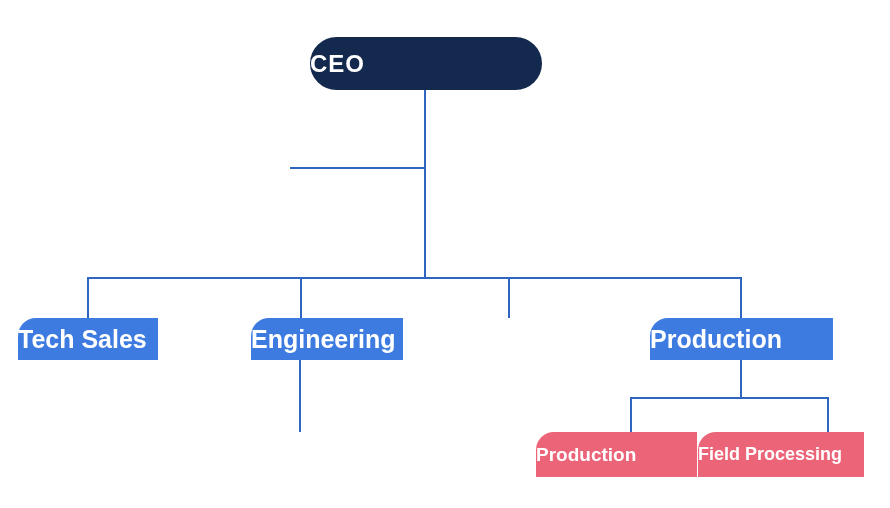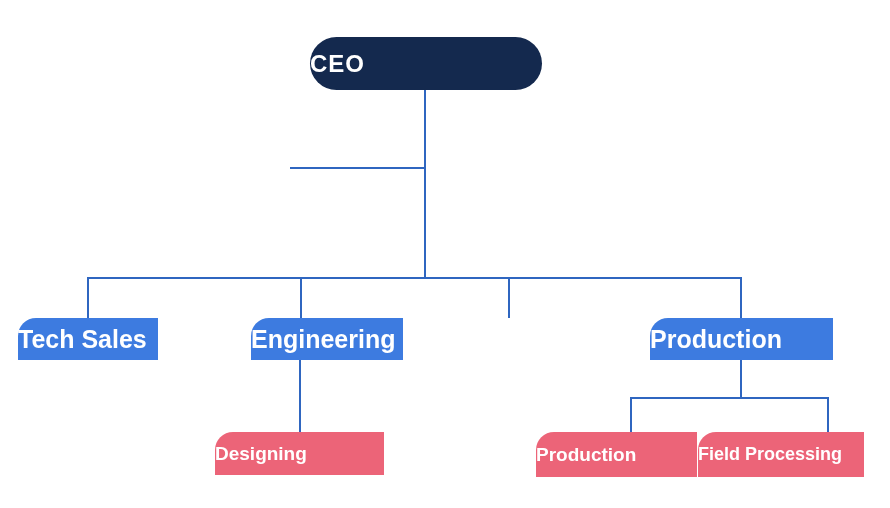--- a/index.html
+++ b/index.html
@@ -102,23 +102,20 @@
 
   <div class="node node-blue node-engineering">
     <span>Engineering</span>
   </div>
 
 
   <div class="node node-blue node-production">
     <span>Production</span>
   </div>
 
-  <div class="node node-pink node-designing">
-    <span>Designing</span>
-  </div>
 
   <div class="node node-pink node-production-team">
     <span>Production</span>
   </div>
 
   <div class="node node-pink node-field-processing">
     <span>Field Processing</span>
   </div>
 
 </div>

